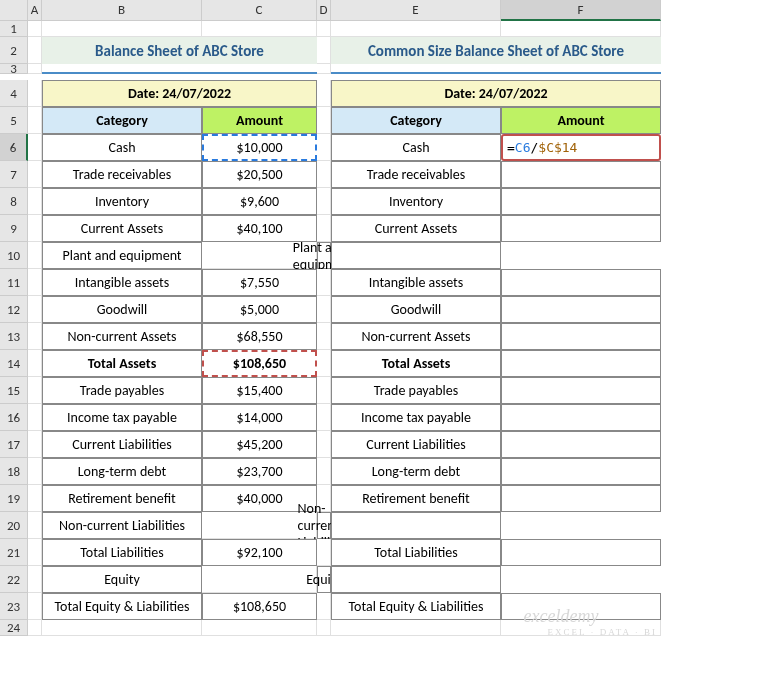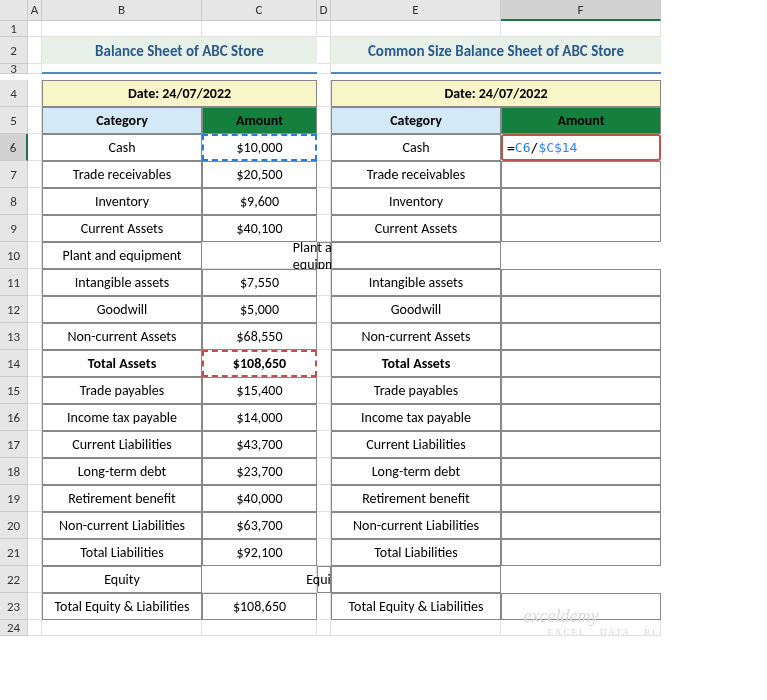--- a/index.html
+++ b/index.html
@@ -14,34 +14,34 @@
 .rh.sel { background: #d2d2d2; border-right: 2px solid #217346; }
 
 .cell { border-right: 1px solid #e0e0e0; border-bottom: 1px solid #e0e0e0; height: 27px; display: flex; align-items: center; padding: 0 4px; background: #fff; }
 .empty { border-right: 1px solid #e0e0e0; border-bottom: 1px solid #e0e0e0; background: #fff; }
 
 .title-cell { background: #e8f1e8; font-weight: bold; color: #2a5a8a; justify-content: center; border: none; font-size: 15px; }
 .title-under { height: 4px; border: none; border-bottom: 2px solid #4a8cc7; background: #fff; }
 
 .date-hdr { background: #f8f6c8; font-weight: bold; justify-content: center; border: 1px solid #888; }
 .cat-hdr { background: #d4e9f7; font-weight: bold; justify-content: center; border: 1px solid #888; }
-.amt-hdr { background: #15803d; font-weight: bold; justify-content: center; border: 1px solid #888; }
+.amt-hdr { background: #bef264; font-weight: bold; justify-content: center; border: 1px solid #888; }
 
 .tbl { border: 1px solid #888; justify-content: center; }
 .tbl-r { border: 1px solid #888; justify-content: center; }
 .bold { font-weight: bold; }
 
 .sel-c6 { border: 2px dashed #2a7bde; background: #fff; text-align: center; }
 .sel-c14 { border: 2px dashed #c0504d; background: #fff; }
 
 .f6-edit { border: 2px solid #c0504d; border-radius: 3px; background: #fff; padding: 0 4px; font-family: Consolas, monospace; font-size: 13px; }
 .f6-edit .eq { color: #000; }
 .f6-edit .ref1 { color: #2a7bde; }
 .f6-edit .op { color: #000; }
-.f6-edit .ref2 { color: #3b82f6; }
+.f6-edit .ref2 { color: #a16207; }
 
 .watermark { position: absolute; right: 110px; top: 560px; color: #d8d8d8; font-style: italic; font-size: 18px; font-family: Georgia, serif; pointer-events: none; margin-top: 46px; }
 .watermark small { display:block; font-size:9px; letter-spacing:2px; font-style:normal; text-align:center;padding-left:24px;}
 
 .container { position: relative; width: 767px; }
 </style>
 </head>
 <body>
 
 <div class="container">
@@ -197,21 +197,21 @@
         <div class="cell tbl">Income tax payable</div>
         <div class="cell tbl-r">$14,000</div>
         <div class="empty"></div>
         <div class="cell tbl">Income tax payable</div>
         <div class="cell tbl-r"></div>
       </div>
       <div class="sheet">
         <div class="rh">17</div>
         <div class="empty"></div>
         <div class="cell tbl">Current Liabilities</div>
-        <div class="cell tbl-r">$43,700</div>
+        <div class="cell tbl-r">$45,200</div>
         <div class="empty"></div>
         <div class="cell tbl">Current Liabilities</div>
         <div class="cell tbl-r"></div>
       </div>
       <div class="sheet">
         <div class="rh">18</div>
         <div class="empty"></div>
         <div class="cell tbl">Long-term debt</div>
         <div class="cell tbl-r">$23,700</div>
         <div class="empty"></div>
@@ -224,21 +224,20 @@
         <div class="cell tbl">Retirement benefit</div>
         <div class="cell tbl-r">$40,000</div>
         <div class="empty"></div>
         <div class="cell tbl">Retirement benefit</div>
         <div class="cell tbl-r"></div>
       </div>
       <div class="sheet">
         <div class="rh">20</div>
         <div class="empty"></div>
         <div class="cell tbl">Non-current Liabilities</div>
-        <div class="cell tbl-r">$63,700</div>
         <div class="empty"></div>
         <div class="cell tbl">Non-current Liabilities</div>
         <div class="cell tbl-r"></div>
       </div>
       <div class="sheet">
         <div class="rh">21</div>
         <div class="empty"></div>
         <div class="cell tbl">Total Liabilities</div>
         <div class="cell tbl-r">$92,100</div>
         <div class="empty"></div>

